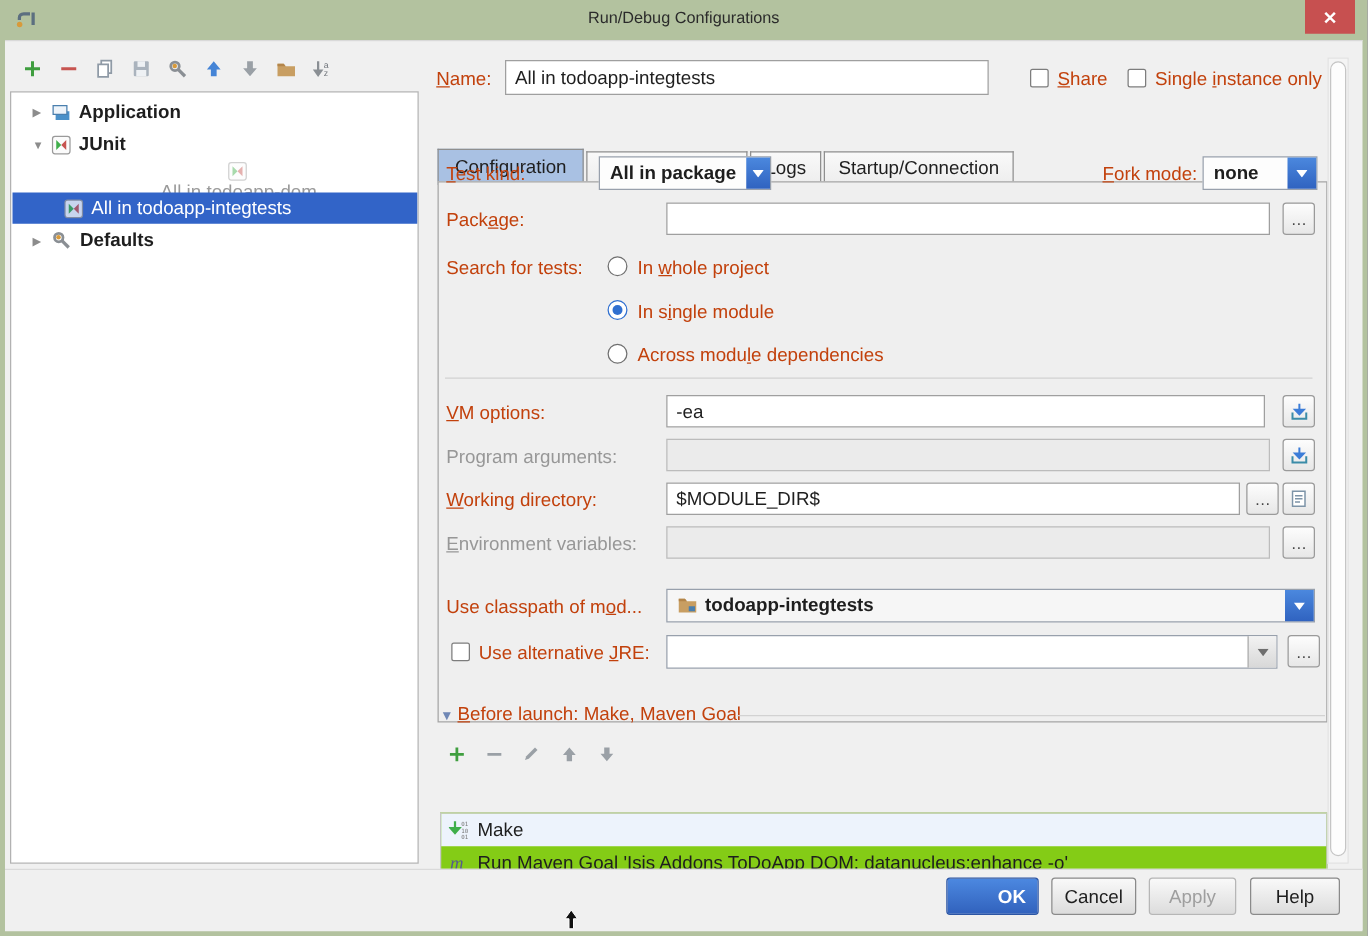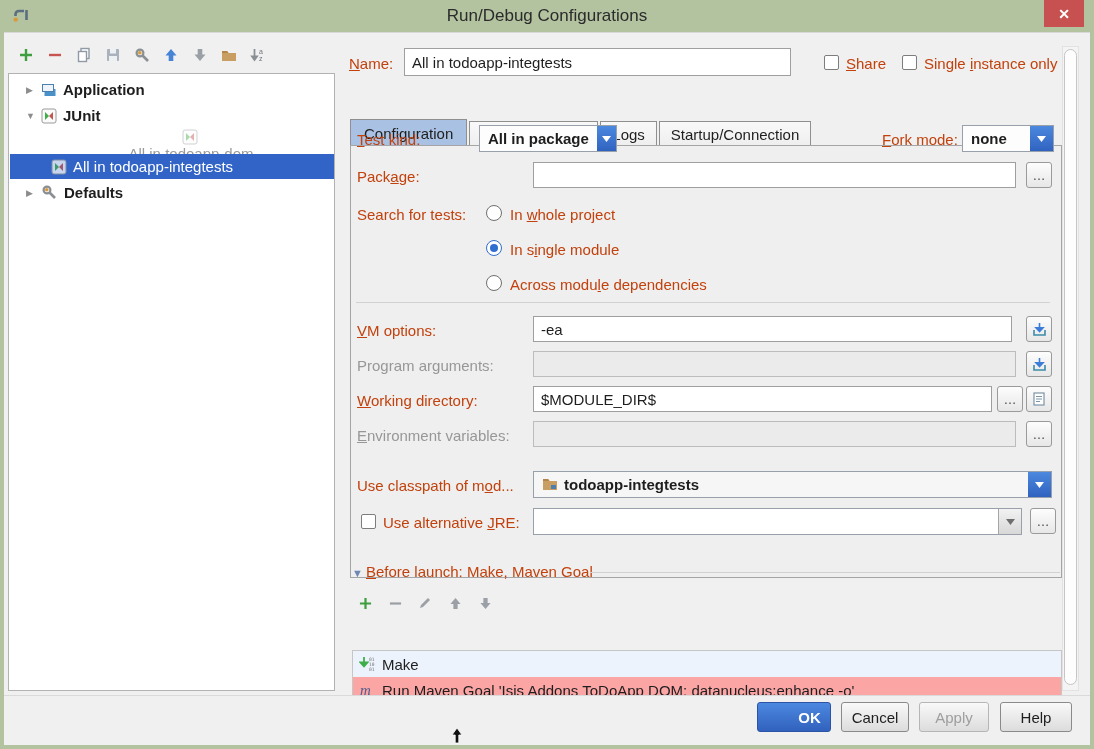--- a/index.html
+++ b/index.html
@@ -1,20 +1,20 @@
 <!DOCTYPE html>
 <html><head>
 <meta charset="utf-8">
 <style>
   * { margin:0; padding:0; box-sizing:border-box; }
   html,body { background:#888; }
   body { font-family:"Liberation Sans", sans-serif; }
   .window { position:relative; width:1094px; height:749px; background:#b3c29f; overflow:hidden; }
   .titlebar { position:absolute; left:0; top:0; width:1094px; height:32px; }
-  .title { position:absolute; left:0; top:6px; width:100%; text-align:center; font-size:17px; color:#2b2b2b; }
+  .title { position:absolute; left:0; top:6px; width:100%; text-align:center; font-size:13px; color:#2b2b2b; }
   .close-btn { position:absolute; left:1044px; top:0; width:40px; height:27px; background:#c75050; color:#fff; font-size:14px; font-weight:bold; display:flex; align-items:center; justify-content:center; cursor:pointer; }
   .content { position:absolute; left:4px; top:32px; width:1086px; height:712px; background:#f0f0f0; border-top:1px solid #d9d9d9; }
   .abs { position:absolute; }
   .lbl { font-size:15px; color:#c2410c; white-space:nowrap; }
   .lbl.disabled { color:#979797; }
   u { text-decoration:underline; }
 
   
   .tree-toolbar { position:absolute; left:12px; top:11px; height:22px; display:flex; gap:9px; align-items:center; }
   .tbtn { width:20px; height:20px; display:flex; align-items:center; justify-content:center; cursor:pointer; }
@@ -42,21 +42,21 @@
   .radio.sel::after { content:''; position:absolute; left:3px; top:3px; width:8px; height:8px; border-radius:50%; background:#2f6fd0; }
 
   
   .tabs { position:absolute; left:346px; top:86px; display:flex; align-items:flex-end; }
   .tab { border:1px solid #8f8f8f; border-bottom:none; background:linear-gradient(#f9f9f9,#ededed); font-size:15px; color:#1e1e1e; padding:4px 11px 5px 11px; margin-right:2px; cursor:pointer; }
   .tab.selected { background:#a9c1e3; padding:5px 13px 6px 13px; }
   .tab-panel { position:absolute; left:346px; top:112px; width:712px; height:433px; border:1px solid #a5a5a5; background:#efefef; }
   .sep { position:absolute; height:1px; background:#d2d2d2; }
 
   
-  .bl-list { position:absolute; left:348px; top:617px; width:710px; height:67px; background:#fca5a5; border:1px solid #c6c6c6; }
+  .bl-list { position:absolute; left:348px; top:617px; width:710px; height:67px; background:#84cc16; border:1px solid #c6c6c6; }
   .bl-row { height:26px; display:flex; align-items:center; font-size:15px; color:#1e1e1e; gap:7px; padding-left:6px; }
   .bl-row.alt { background:#edf3fc; }
 
   
   .btnbar { position:absolute; left:0; top:662px; width:1086px; height:50px; border-top:1px solid #dadada; background:#f0f0f0; }
   .btn { position:absolute; top:6px; height:30px; border:1px solid #8a8a8a; border-radius:3px; background:linear-gradient(#f9f9f9,#dcdcdc); font-size:15px; color:#1e1e1e; display:flex; align-items:center; justify-content:center; cursor:pointer; }
   .btn.primary { background:linear-gradient(#4c88e0,#3162bd); border-color:#2b55a4; color:#fff; font-weight:bold;padding-left:31px; }
   .btn.disabled { color:#9e9e9e; border-color:#b6b6b6; cursor:default; }
 
   .scrollbar { position:absolute; left:1058px; top:13px; width:17px; height:645px; background:#f4f4f4; border:1px solid #e2e2e2; }

